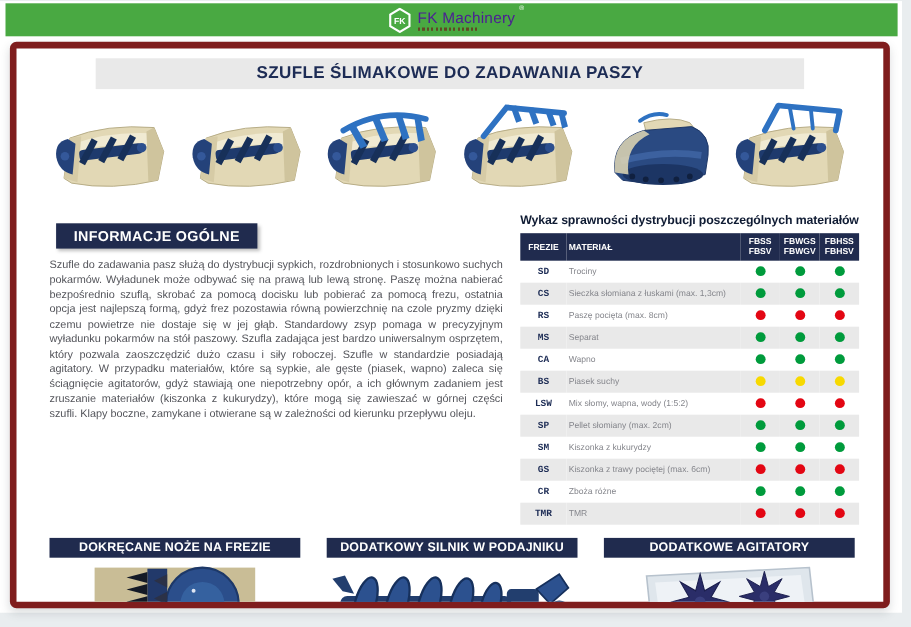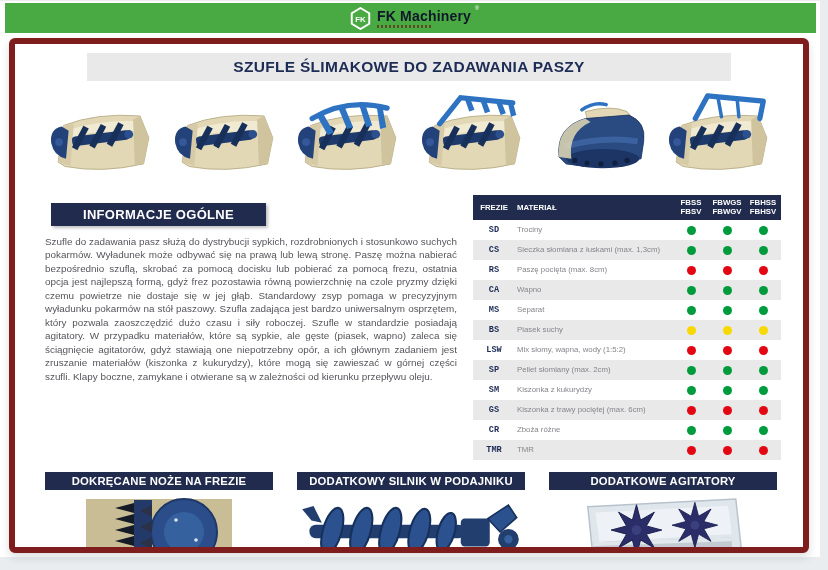--- a/index.html
+++ b/index.html
@@ -10,40 +10,40 @@
   *{box-sizing:border-box}
   html,body{margin:0;padding:0;width:828px;height:570px;overflow:hidden;
     font-family:"Liberation Sans","DejaVu Sans",sans-serif;background:#e9edef;}
   .sheet{position:absolute;left:0;top:1px;width:820px;height:556px;background:#fff;}
   
   .topbar{margin:2px 4px 0 5px;height:30px;background:var(--brand-green);
     display:flex;align-items:center;justify-content:center;position:relative;}
   .logo{display:flex;align-items:center;gap:6px;position:relative;}
   .logo-mark{width:21px;height:23px;}
   .logo-text-wrap{display:flex;flex-direction:column;align-items:flex-start;}
-  .logo-text{color:#0f172a;font-weight:bold;font-size:14px;letter-spacing:.2px;line-height:14px;}
+  .logo-text{color:#4c1d95;font-weight:normal;font-size:14px;letter-spacing:.2px;line-height:14px;}
   .logo-tagline{width:56px;height:3px;margin-top:2px;
     background:repeating-linear-gradient(90deg,rgba(110,20,20,.65) 0 2px,rgba(110,20,20,0) 2px 4px);}
   .reg{color:#fff;font-size:6px;position:absolute;right:-8px;top:-2px;}
   
   .card{margin:5px 6px 0 9px;width:800px;height:515px;background:#fff;
     border:6px solid #7f1d1d;border-radius:6px;overflow:hidden;
     box-shadow:0 4px 9px rgba(60,70,80,.18);padding-top:7px;}
   .page-title{background:var(--title-bar-bg);color:#1d2c55;font-size:15.5px;font-weight:bold;
     text-align:center;margin:2px 72px 4px;padding:5px 0;letter-spacing:.3px;}
   
   .product-strip{display:flex;justify-content:space-between;align-items:center;padding:2px 24px;height:102px;}
   .product{margin:0;width:122px;height:98px;display:flex;align-items:center;justify-content:center;}
   .product svg{width:100%;height:100%;}
   
   .columns{display:flex;padding:8px 22px 0 30px;gap:16px;}
   .col-left{flex:1;min-width:0;}
   .col-right{width:308px;flex:0 0 auto;}
   .banner-info{display:inline-block;background:var(--navy);color:#fff;font-weight:bold;font-size:13px;
-    padding:4px 32px;letter-spacing:.3px;margin:8px 0 9px 6px;box-shadow:2px 2px 3px rgba(0,0,0,.25);}
+    padding:4px 16px;letter-spacing:.3px;margin:8px 0 9px 6px;box-shadow:2px 2px 3px rgba(0,0,0,.25);}
   .info-text{font-size:9.9px;line-height:1.36;color:#54555b;text-align:justify;margin:0;}
   .table-title{font-size:11.2px;font-weight:bold;color:#0f1b33;margin:0 0 5px;letter-spacing:-.1px;}
   table.materials{width:100%;border-collapse:collapse;}
   .materials thead th{background:var(--navy);color:#fff;font-size:7.8px;padding:3px 2px;line-height:1.2;}
   .th-symbol{width:42px;text-align:center;}
   .th-material{text-align:left;padding-left:4px;}
   .th-group{width:36px;text-align:center;}
   .materials tbody tr:nth-child(even){background:#e9e9e9;}
   .materials tbody td{padding:1px 2px;height:12px;}
   .td-symbol{font-weight:bold;color:#1d2c55;text-align:center;font-size:8.6px;font-family:Liberation Mono, monospace;}
@@ -174,20 +174,21 @@
           </svg>
         </figure>
       </section>
 
     <section class="columns">
       <div class="col-left">
         <div class="banner-info">INFORMACJE OGÓLNE</div>
         <p class="info-text">Szufle do zadawania pasz służą do dystrybucji sypkich, rozdrobnionych i stosunkowo suchych pokarmów. Wyładunek może odbywać się na prawą lub lewą stronę. Paszę można nabierać bezpośrednio szuflą, skrobać za pomocą docisku lub pobierać za pomocą frezu, ostatnia opcja jest najlepszą formą, gdyż frez pozostawia równą powierzchnię na czole pryzmy dzięki czemu powietrze nie dostaje się w jej głąb. Standardowy zsyp pomaga w precyzyjnym wyładunku pokarmów na stół paszowy. Szufla zadająca jest bardzo uniwersalnym osprzętem, który pozwala zaoszczędzić dużo czasu i siły roboczej. Szufle w standardzie posiadają agitatory. W przypadku materiałów, które są sypkie, ale gęste (piasek, wapno) zaleca się ściągnięcie agitatorów, gdyż stawiają one niepotrzebny opór, a ich głównym zadaniem jest zruszanie materiałów (kiszonka z kukurydzy), które mogą się zawieszać w górnej części szufli. Klapy boczne, zamykane i otwierane są w zależności od kierunku przepływu oleju.</p>
       </div>
       <div class="col-right">
+        <h2 class="table-title">Wykaz sprawności dystrybucji poszczególnych materiałów</h2>
         <table class="materials">
           <thead>
             <tr>
               <th class="th-symbol">FREZIE</th>
               <th class="th-material">MATERIAŁ</th>
               <th class="th-group">
                 <div>FBSS</div>
                 <div>FBSV</div>
               </th>
               <th class="th-group">
@@ -219,30 +220,30 @@
 
   <tr>
     <td class="td-symbol">RS</td>
     <td class="td-material">Paszę pocięta (max. 8cm)</td>
     <td class="td-dot"><span class="dot" style="background: rgb(227, 6, 19);"></span></td>
     <td class="td-dot"><span class="dot" style="background: rgb(227, 6, 19);"></span></td>
     <td class="td-dot"><span class="dot" style="background: rgb(227, 6, 19);"></span></td>
   </tr>
 
   <tr>
+    <td class="td-symbol">MS</td>
+    <td class="td-material">Separat</td>
+    <td class="td-dot"><span class="dot" style="background: rgb(0, 155, 60);"></span></td>
+    <td class="td-dot"><span class="dot" style="background: rgb(0, 155, 60);"></span></td>
+    <td class="td-dot"><span class="dot" style="background: rgb(0, 155, 60);"></span></td>
+  </tr>
+
+  <tr>
     <td class="td-symbol">CA</td>
     <td class="td-material">Wapno</td>
-    <td class="td-dot"><span class="dot" style="background: rgb(0, 155, 60);"></span></td>
-    <td class="td-dot"><span class="dot" style="background: rgb(0, 155, 60);"></span></td>
-    <td class="td-dot"><span class="dot" style="background: rgb(0, 155, 60);"></span></td>
-  </tr>
-
-  <tr>
-    <td class="td-symbol">MS</td>
-    <td class="td-material">Separat</td>
     <td class="td-dot"><span class="dot" style="background: rgb(0, 155, 60);"></span></td>
     <td class="td-dot"><span class="dot" style="background: rgb(0, 155, 60);"></span></td>
     <td class="td-dot"><span class="dot" style="background: rgb(0, 155, 60);"></span></td>
   </tr>
 
   <tr>
     <td class="td-symbol">BS</td>
     <td class="td-material">Piasek suchy</td>
     <td class="td-dot"><span class="dot" style="background: rgb(247, 217, 0);"></span></td>
     <td class="td-dot"><span class="dot" style="background: rgb(247, 217, 0);"></span></td>

